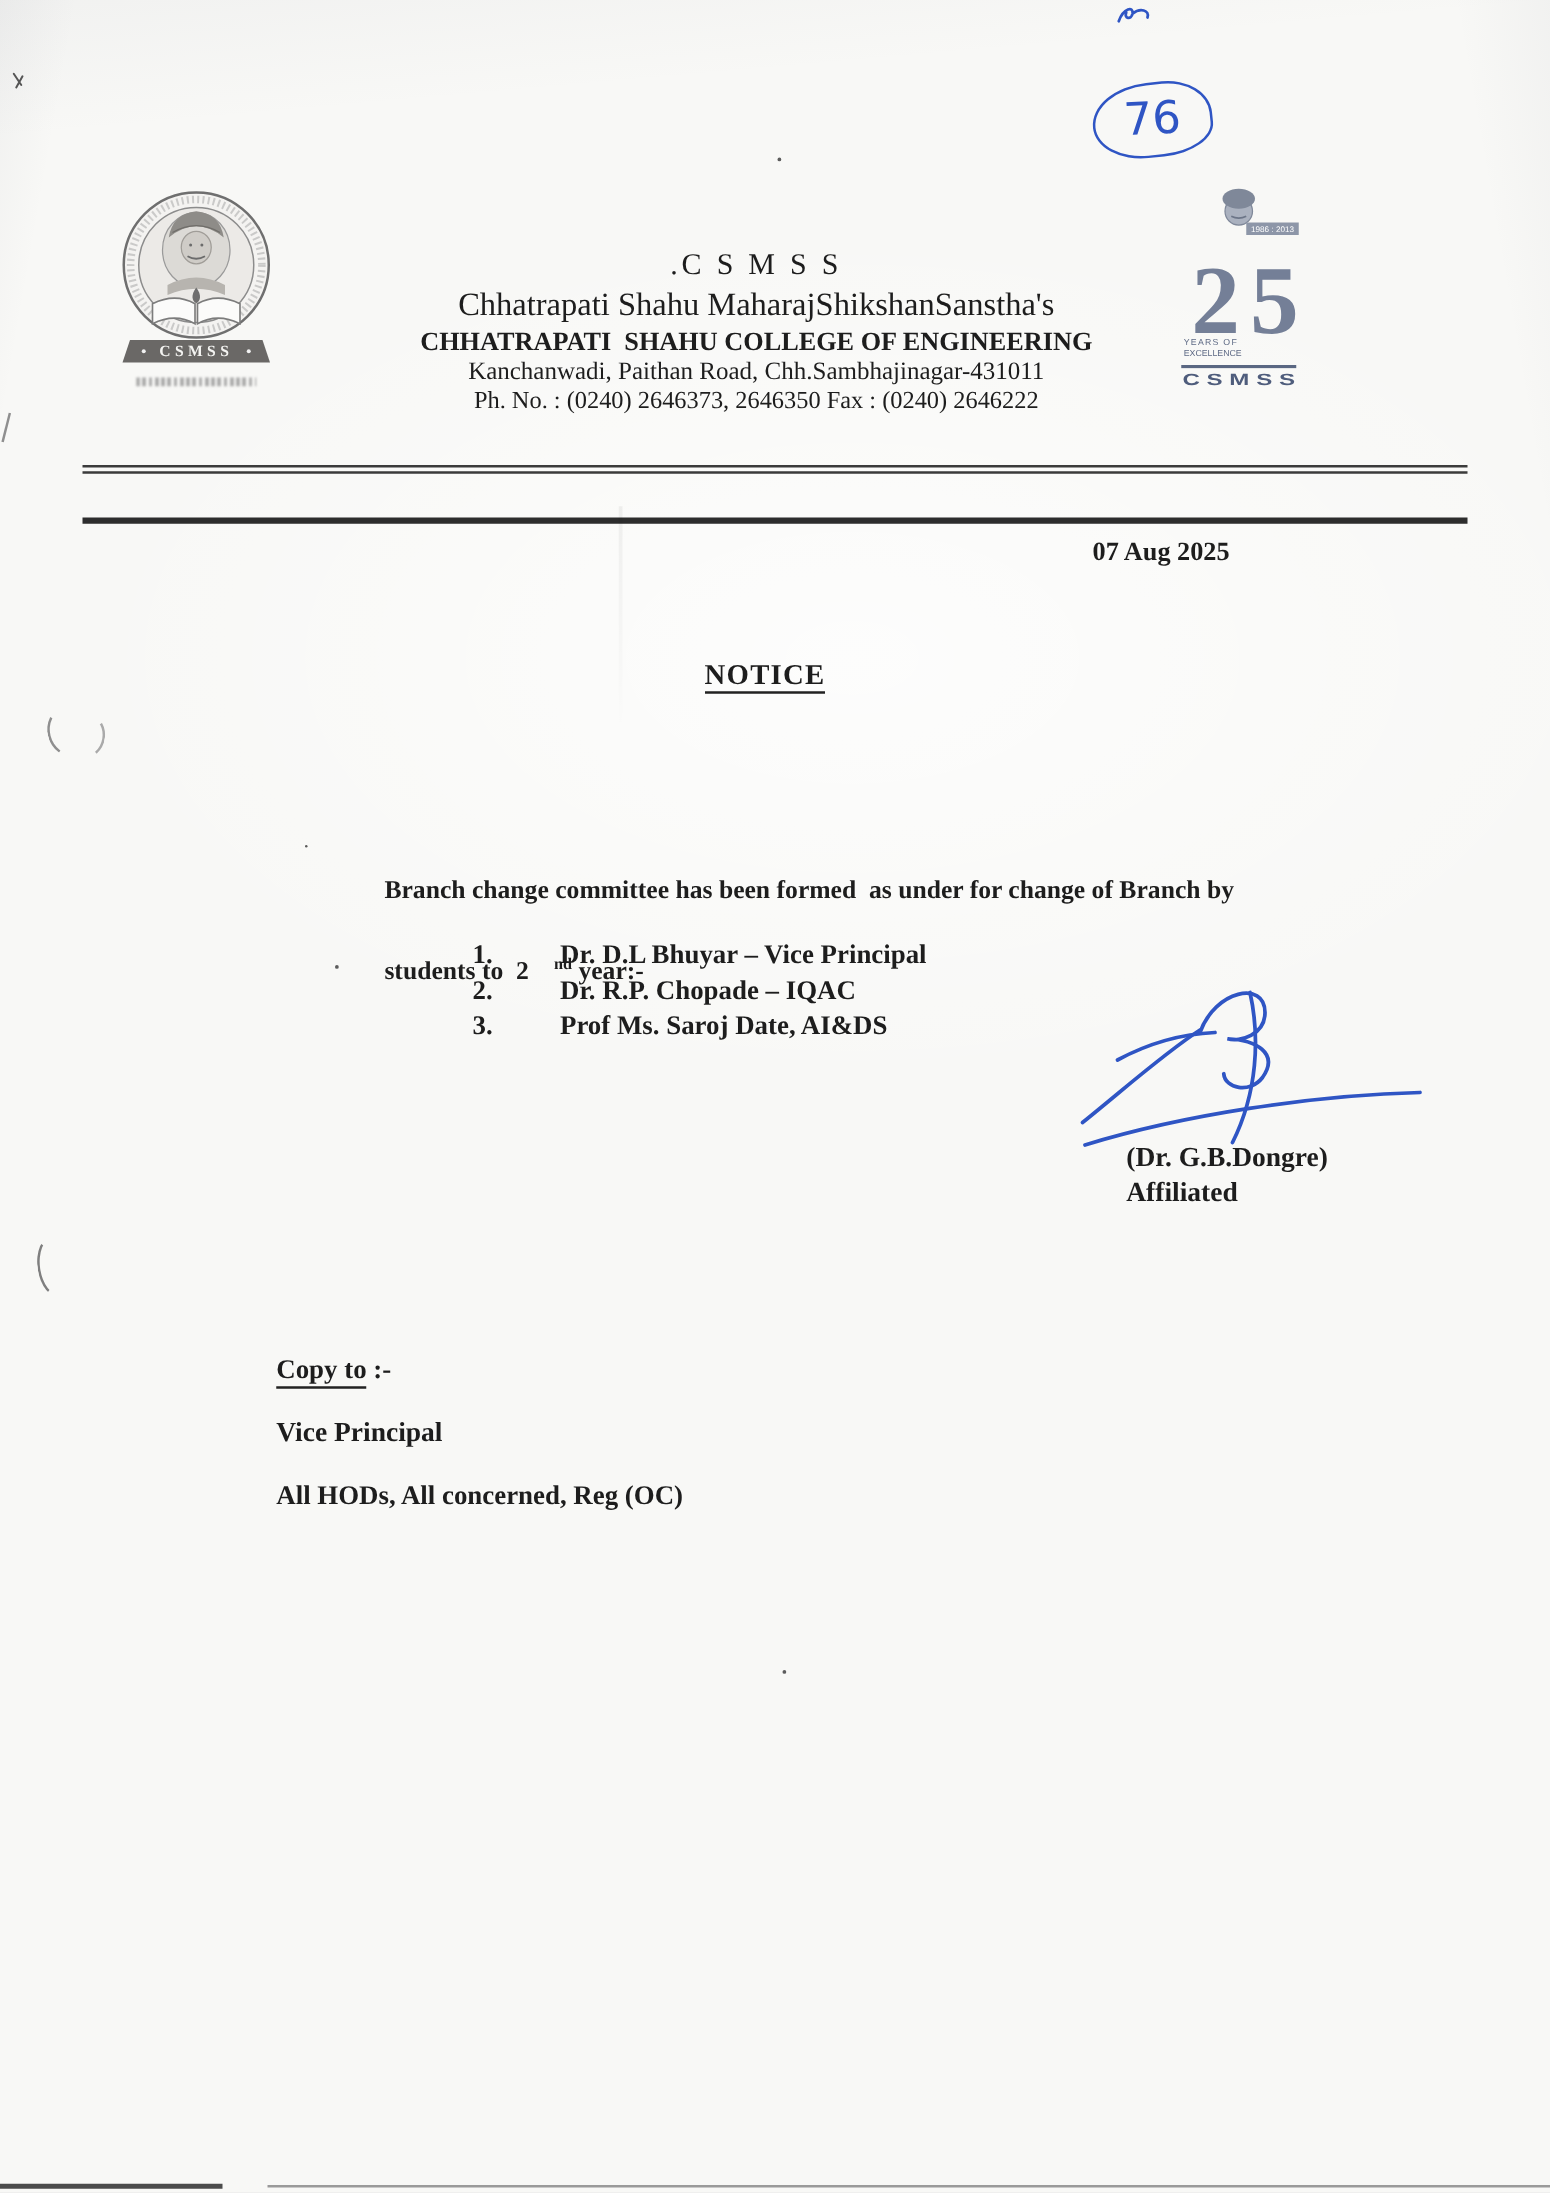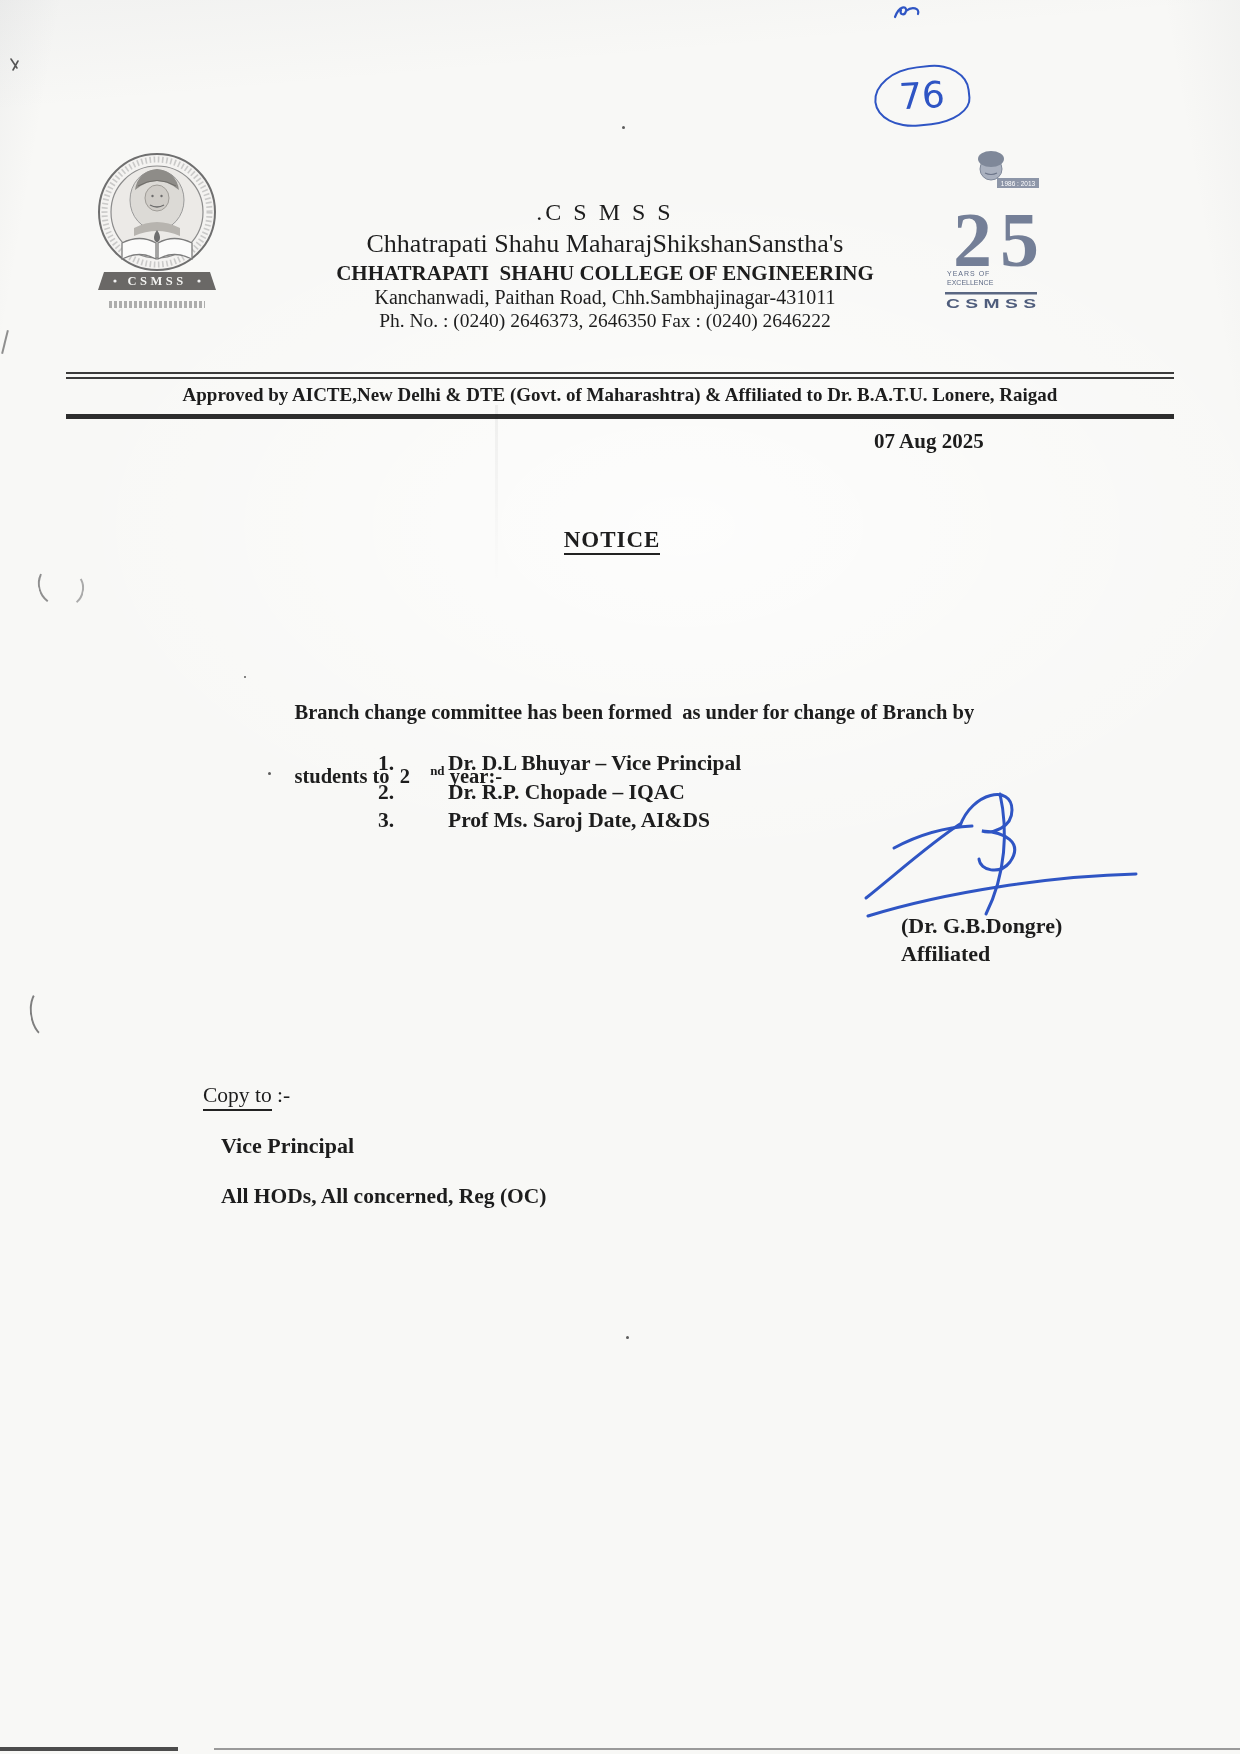--- a/index.html
+++ b/index.html
@@ -42,34 +42,34 @@
   .rule-thick { left:66px; top:414px; width:1108px; height:5px; background:#2d2d2d; }
 
   .date-line { left:874px; top:429px; font-weight:bold; font-size:21px; }
 
   .notice-title { left:0; top:527px; width:1224px; text-align:center;
                   font-weight:bold; font-size:23px; letter-spacing:1px; }
   .notice-subtitle { left:0; top:571px; width:1170px; text-align:center;
                   font-weight:bold; font-size:23px; letter-spacing:.5px; }
   .u { border-bottom:2.5px solid #222; padding-bottom:1px; }
 
-  .body-para { left:274px; top:669px; font-weight:bold; font-size:20.5px;
+  .body-para { left:287px; top:669px; font-weight:bold; font-size:20.5px;
                line-height:29px; white-space:pre; }
   .body-para sup { font-size:13px;padding-left:20px; }
 
   .members { left:378px; top:751px; font-weight:bold; font-size:21.5px; }
   .member-row { display:flex; margin-bottom:3.5px; line-height:25px; }
   .m-num { width:34px; }
   .m-text { white-space:pre;margin-left:36px; }
 
   .signature-svg { left:836px; top:782px; }
   .sig-name  { left:901px; top:913px; font-weight:bold; font-size:22px; }
   .sig-title { left:901px; top:941px; font-weight:bold; font-size:22px; }
 
-  .copy-to    { left:203px; top:1083px; font-weight:normal; font-size:21.5px; }
+  .copy-to    { left:221px; top:1083px; font-weight:bold; font-size:21.5px; }
   .copy-u { border-bottom:2px solid #222; padding-bottom:2px; }
   .recipient-1 { left:221px; top:1133px; font-weight:bold; font-size:22px; }
   .recipient-2 { left:221px; top:1184px; font-weight:bold; font-size:21.5px; white-space:pre; }
 
   
   .seal { left:90px; top:148px; width:134px; }
   .caption-smudge { margin:3px auto 0 auto; width:96px; height:7px; opacity:.75;
     background:repeating-linear-gradient(90deg,#949494 0 3px, rgba(0,0,0,0) 3px 5px);
     filter:blur(.7px); }
   .logo25 { left:941px; top:146px; width:100px; }
@@ -144,21 +144,20 @@
 
   <div class="abs header-text">
     <div class="h-org pre">.C S M S S</div>
     <div class="h-trust">Chhatrapati Shahu MaharajShikshanSanstha's</div>
     <div class="h-college">CHHATRAPATI  SHAHU COLLEGE OF ENGINEERING</div>
     <div class="h-addr">Kanchanwadi, Paithan Road, Chh.Sambhajinagar-431011</div>
     <div class="h-phone">Ph. No. : (0240) 2646373, 2646350 Fax : (0240) 2646222</div>
   </div>
 
   <div class="abs rule-double"></div>
-  <div class="abs affiliation">Approved by AICTE,New Delhi &amp; DTE (Govt. of Maharashtra) &amp; Affiliated to Dr. B.A.T.U. Lonere, Raigad</div>
   <div class="abs rule-thick"></div>
 
   <div class="abs date-line">07 Aug 2025</div>
 
   <div class="abs notice-title">
     <span class="u">NOTICE</span>
   </div>
 
   <div class="abs body-para">
     <span>Branch change committee has been formed  as under for change of Branch by</span><br>

